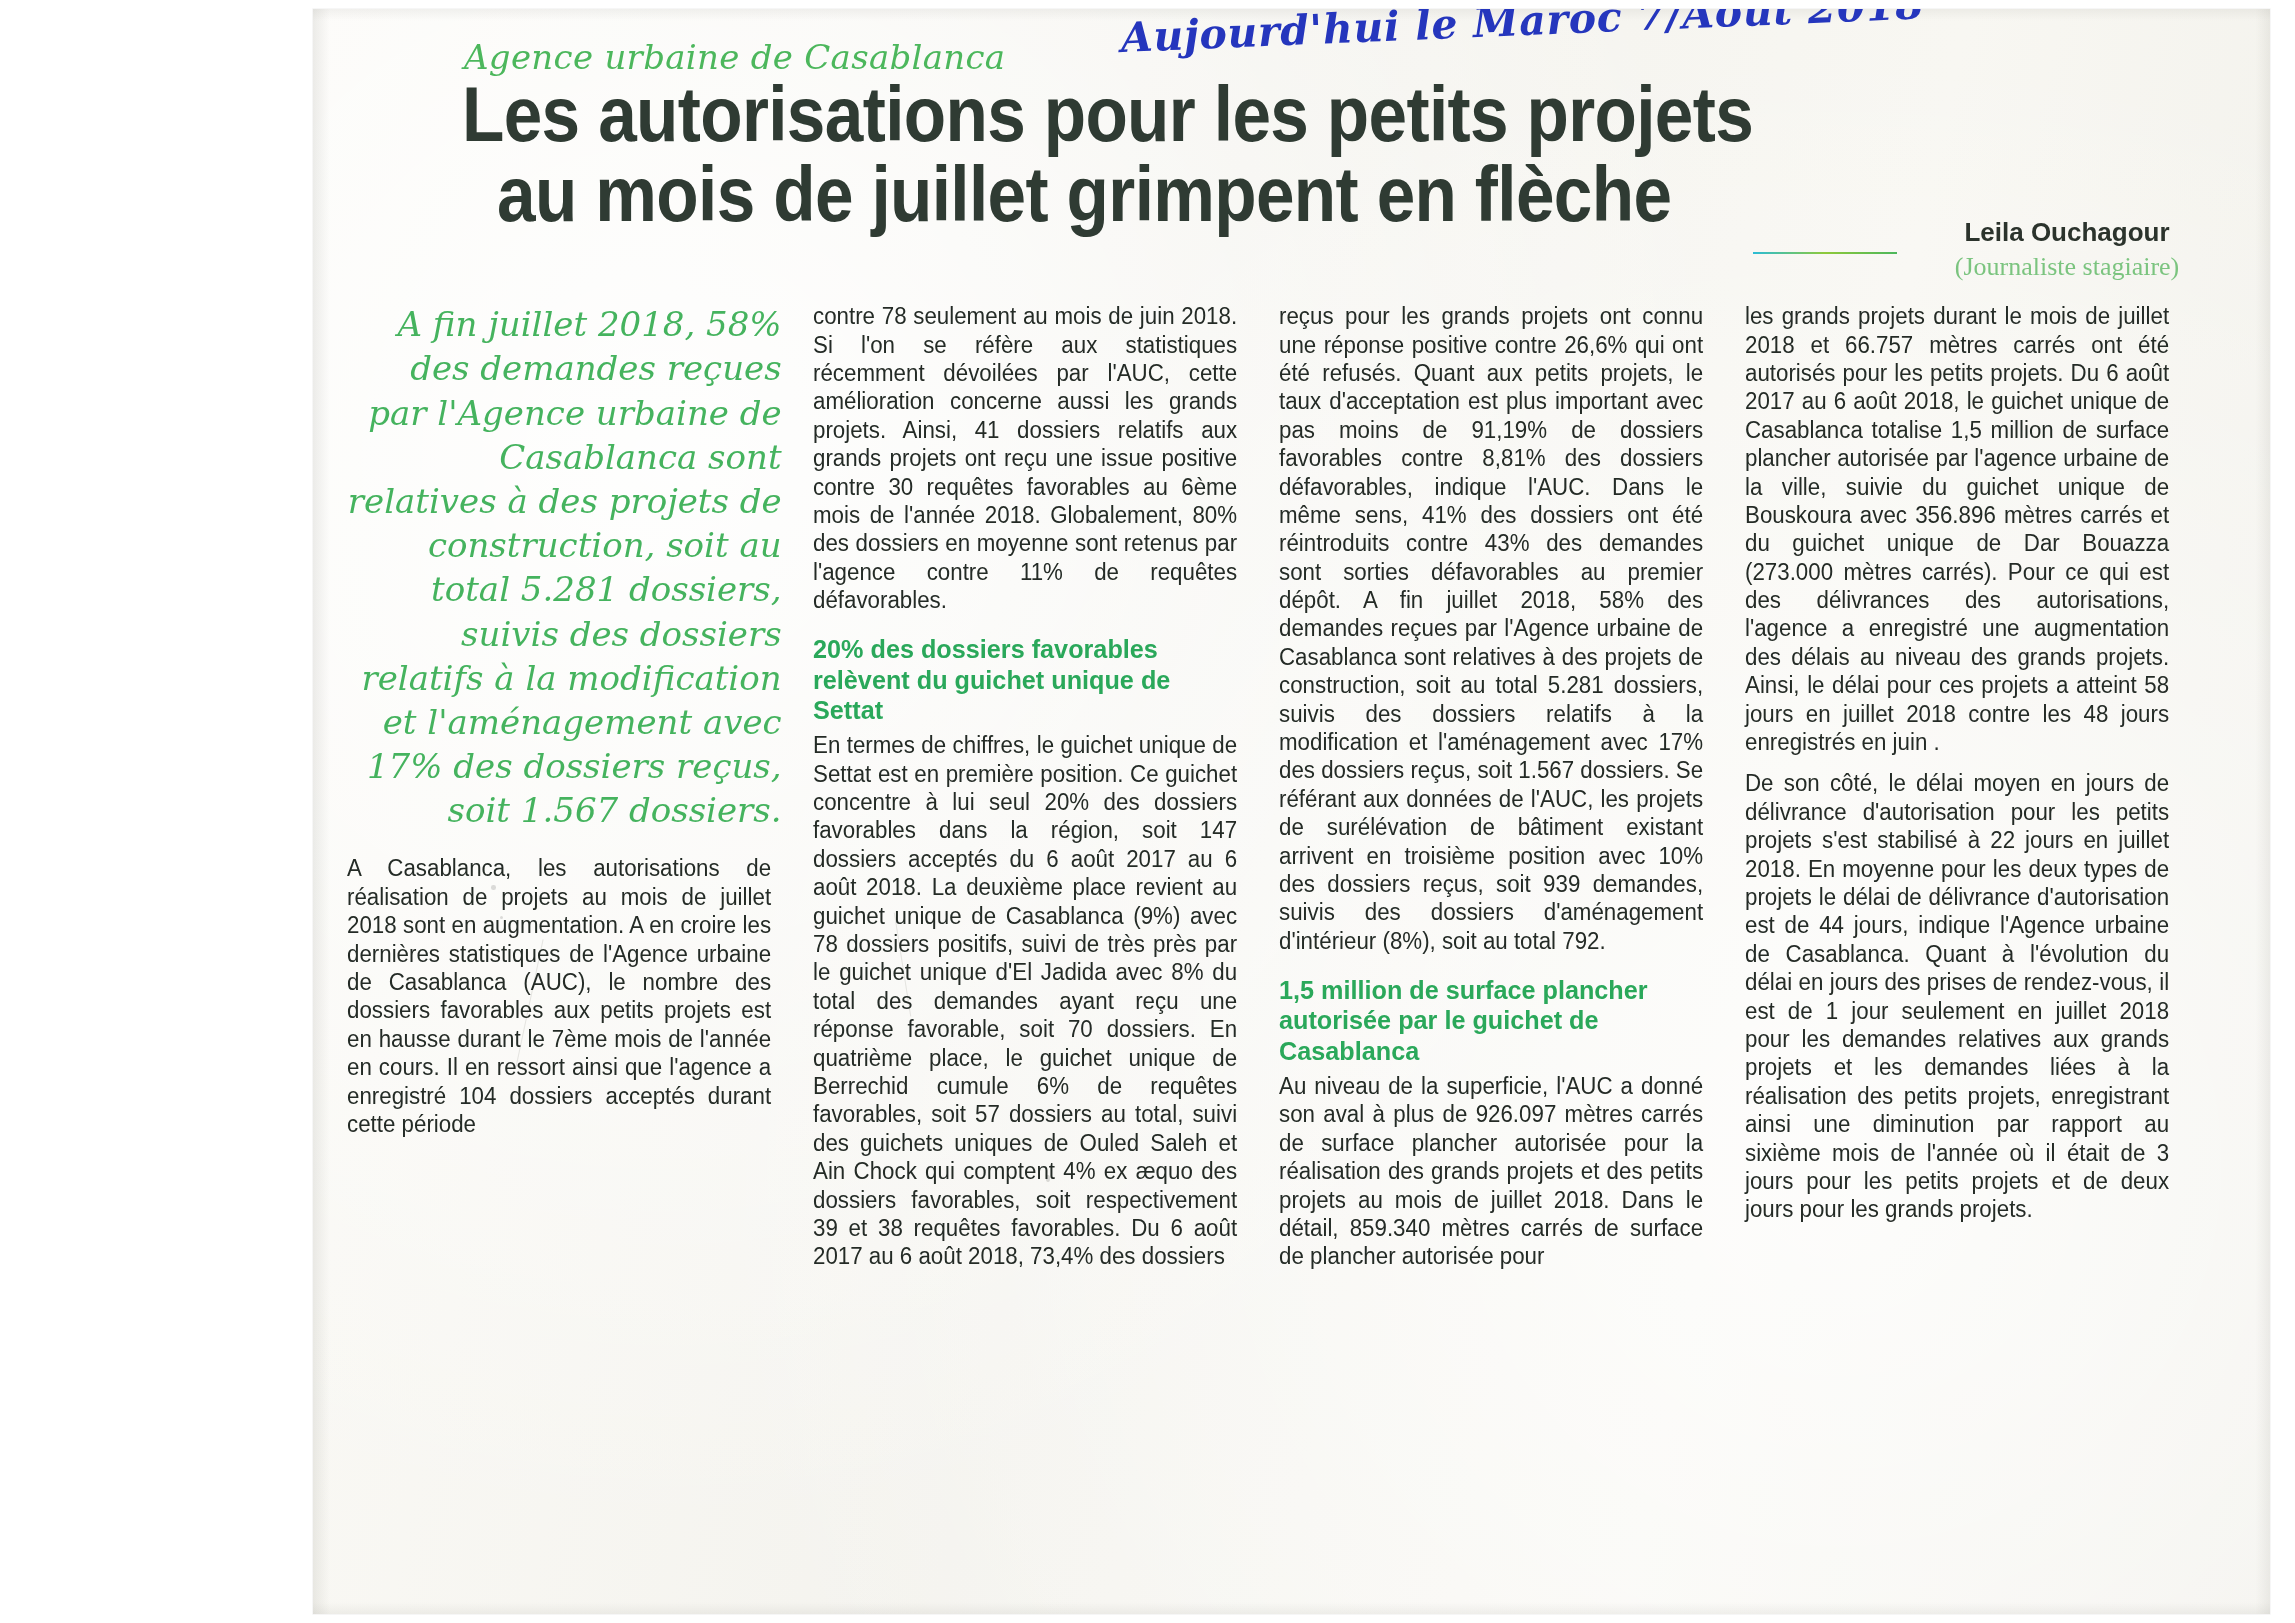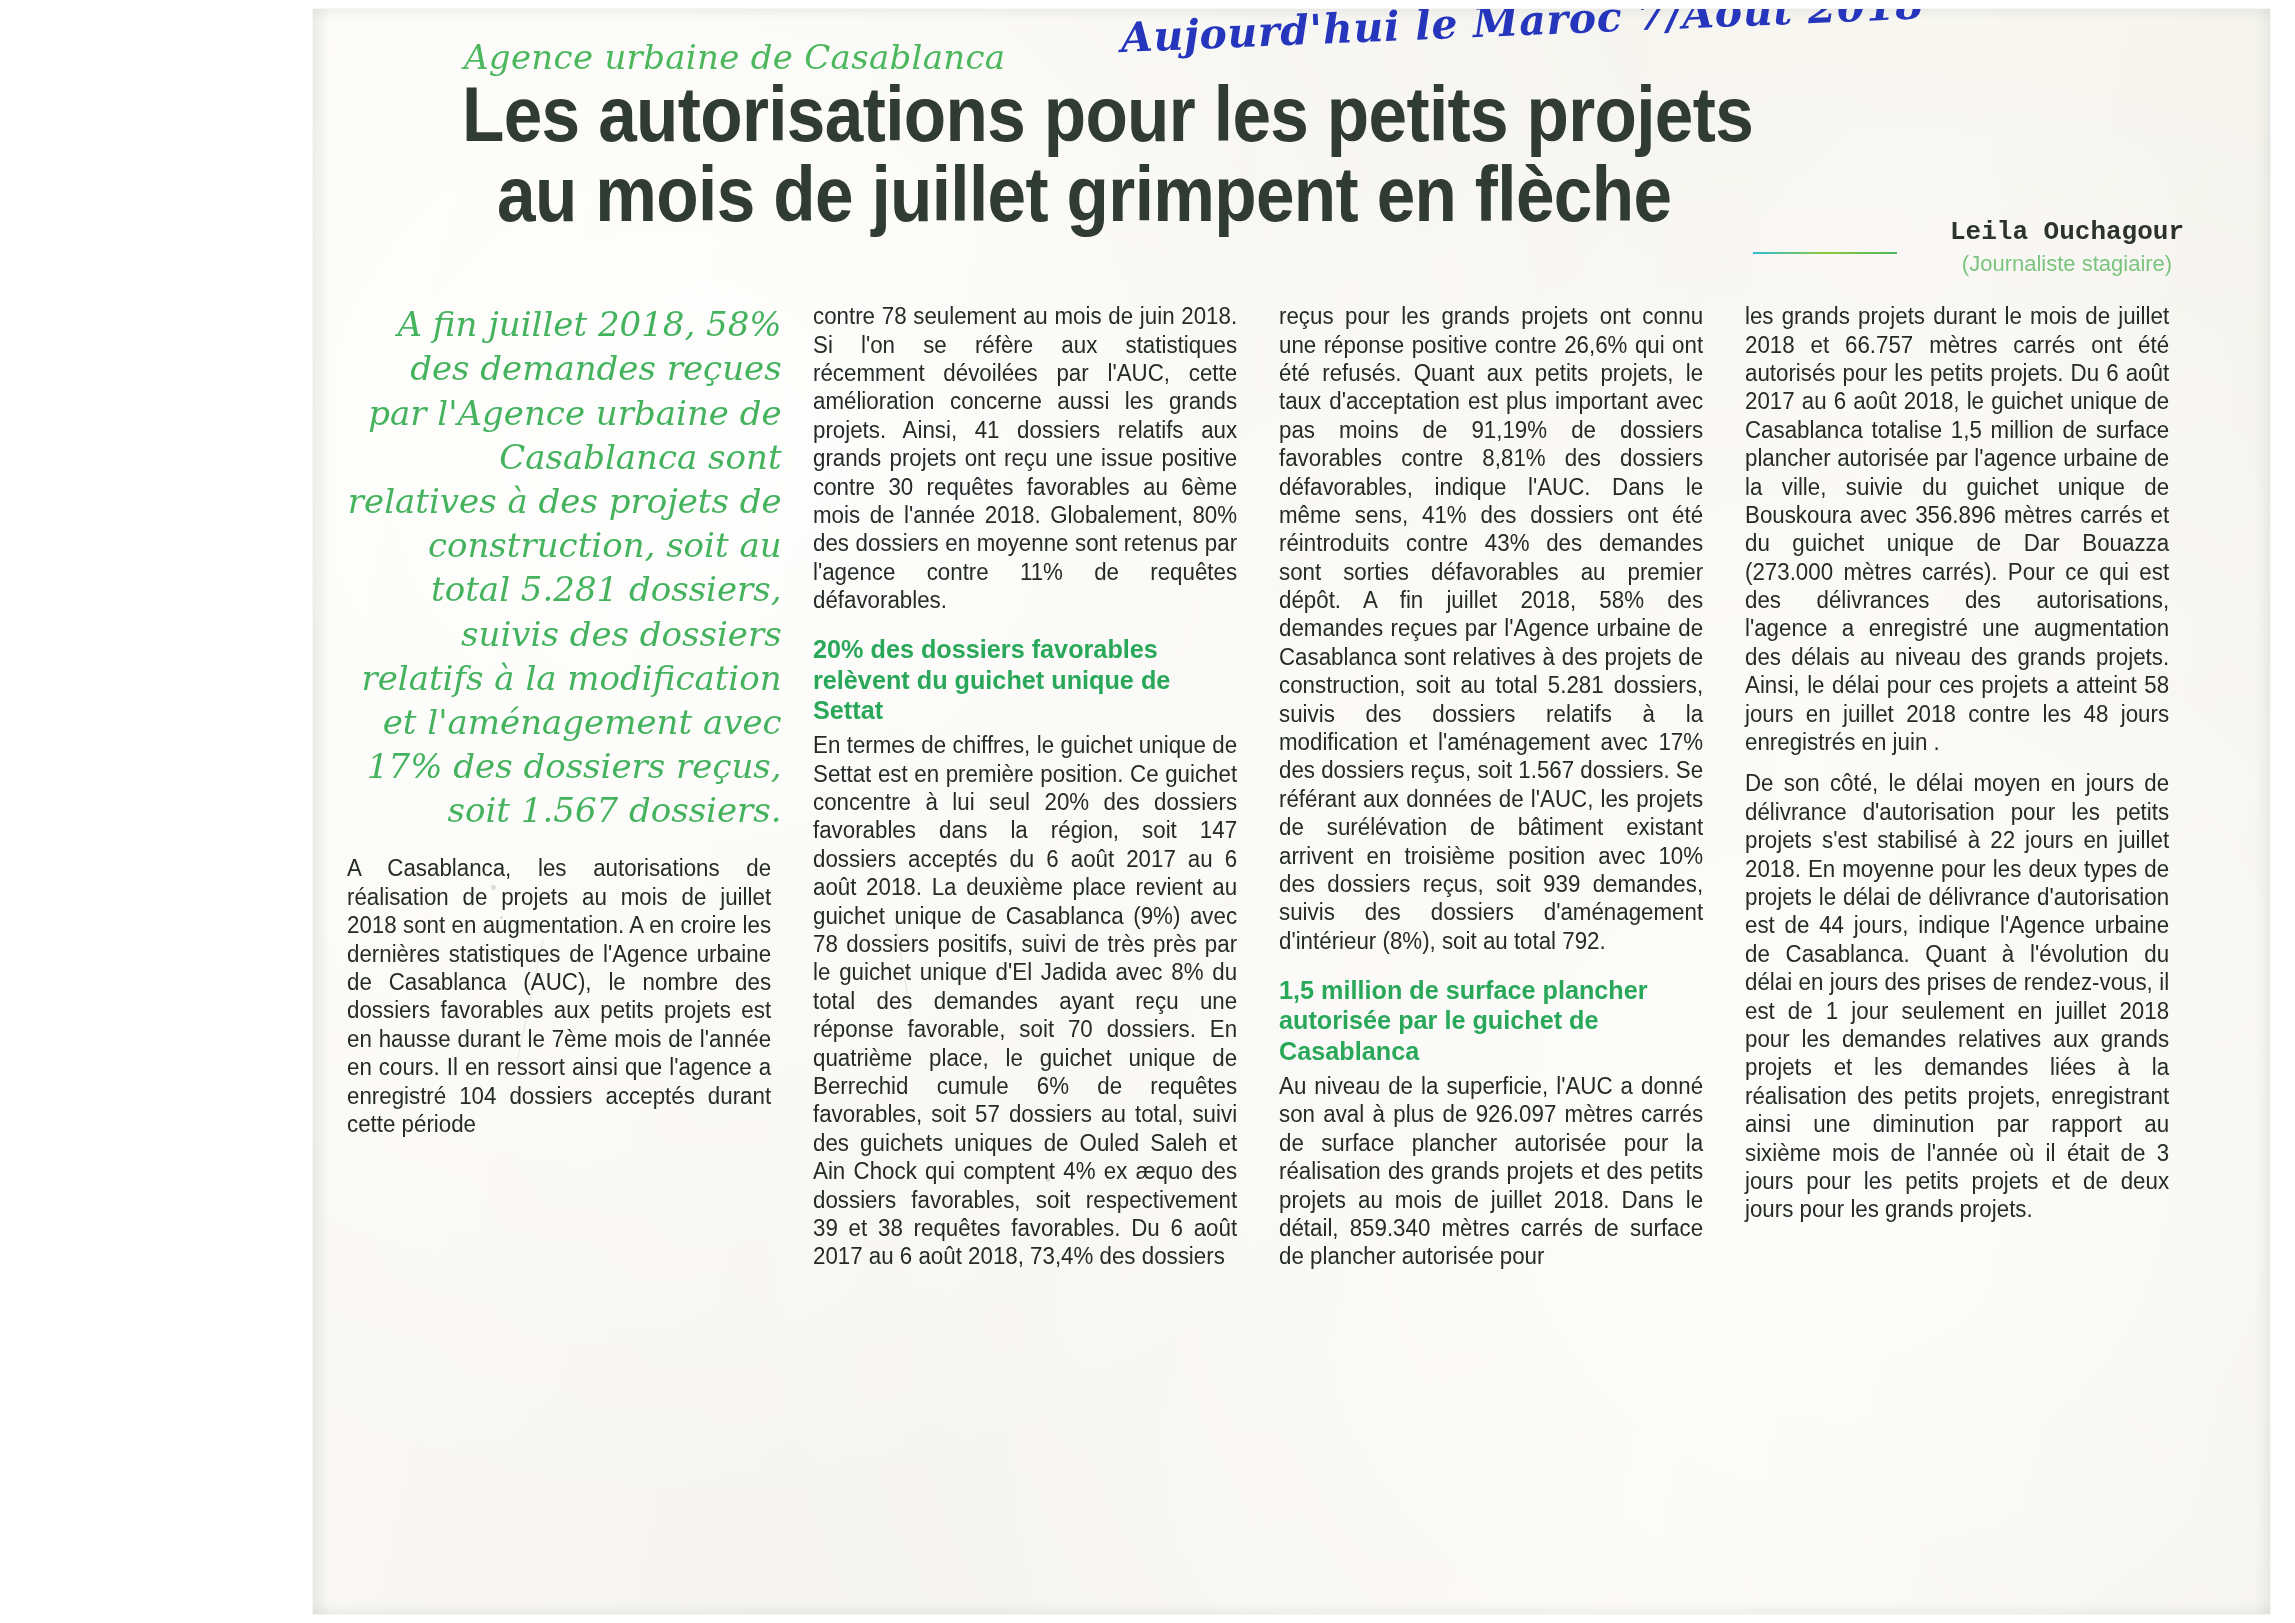--- a/index.html
+++ b/index.html
@@ -95,30 +95,30 @@
     width: 144px; height: 2px;
     background: linear-gradient(to right, #2bbcd6, #8fc93a, #4cb75c);
   }
   .byline {
     position: absolute;
     left: 1584px; top: 208px;
     width: 340px;
     text-align: center;
   }
   .byline-name {
-    font-family: Liberation Mono, monospace;
+    font-family: Liberation Sans, sans-serif;
     font-weight: 700;
     font-size: 26px;
     color: #2b332c;
     letter-spacing: 0px;
     display: block;
   }
   .byline-role {
-    font-family: Liberation Sans, sans-serif;
-    font-size: 22px;
+    font-family: Liberation Serif, serif;
+    font-size: 26px;
     color: #7bc47f;
     display: block;
     margin-top: 3.9px;
   }
 
   
   .cols {
     position: absolute;
     left: 19.6px; top: 293px;
     width: 1918px; height: 1283px;

